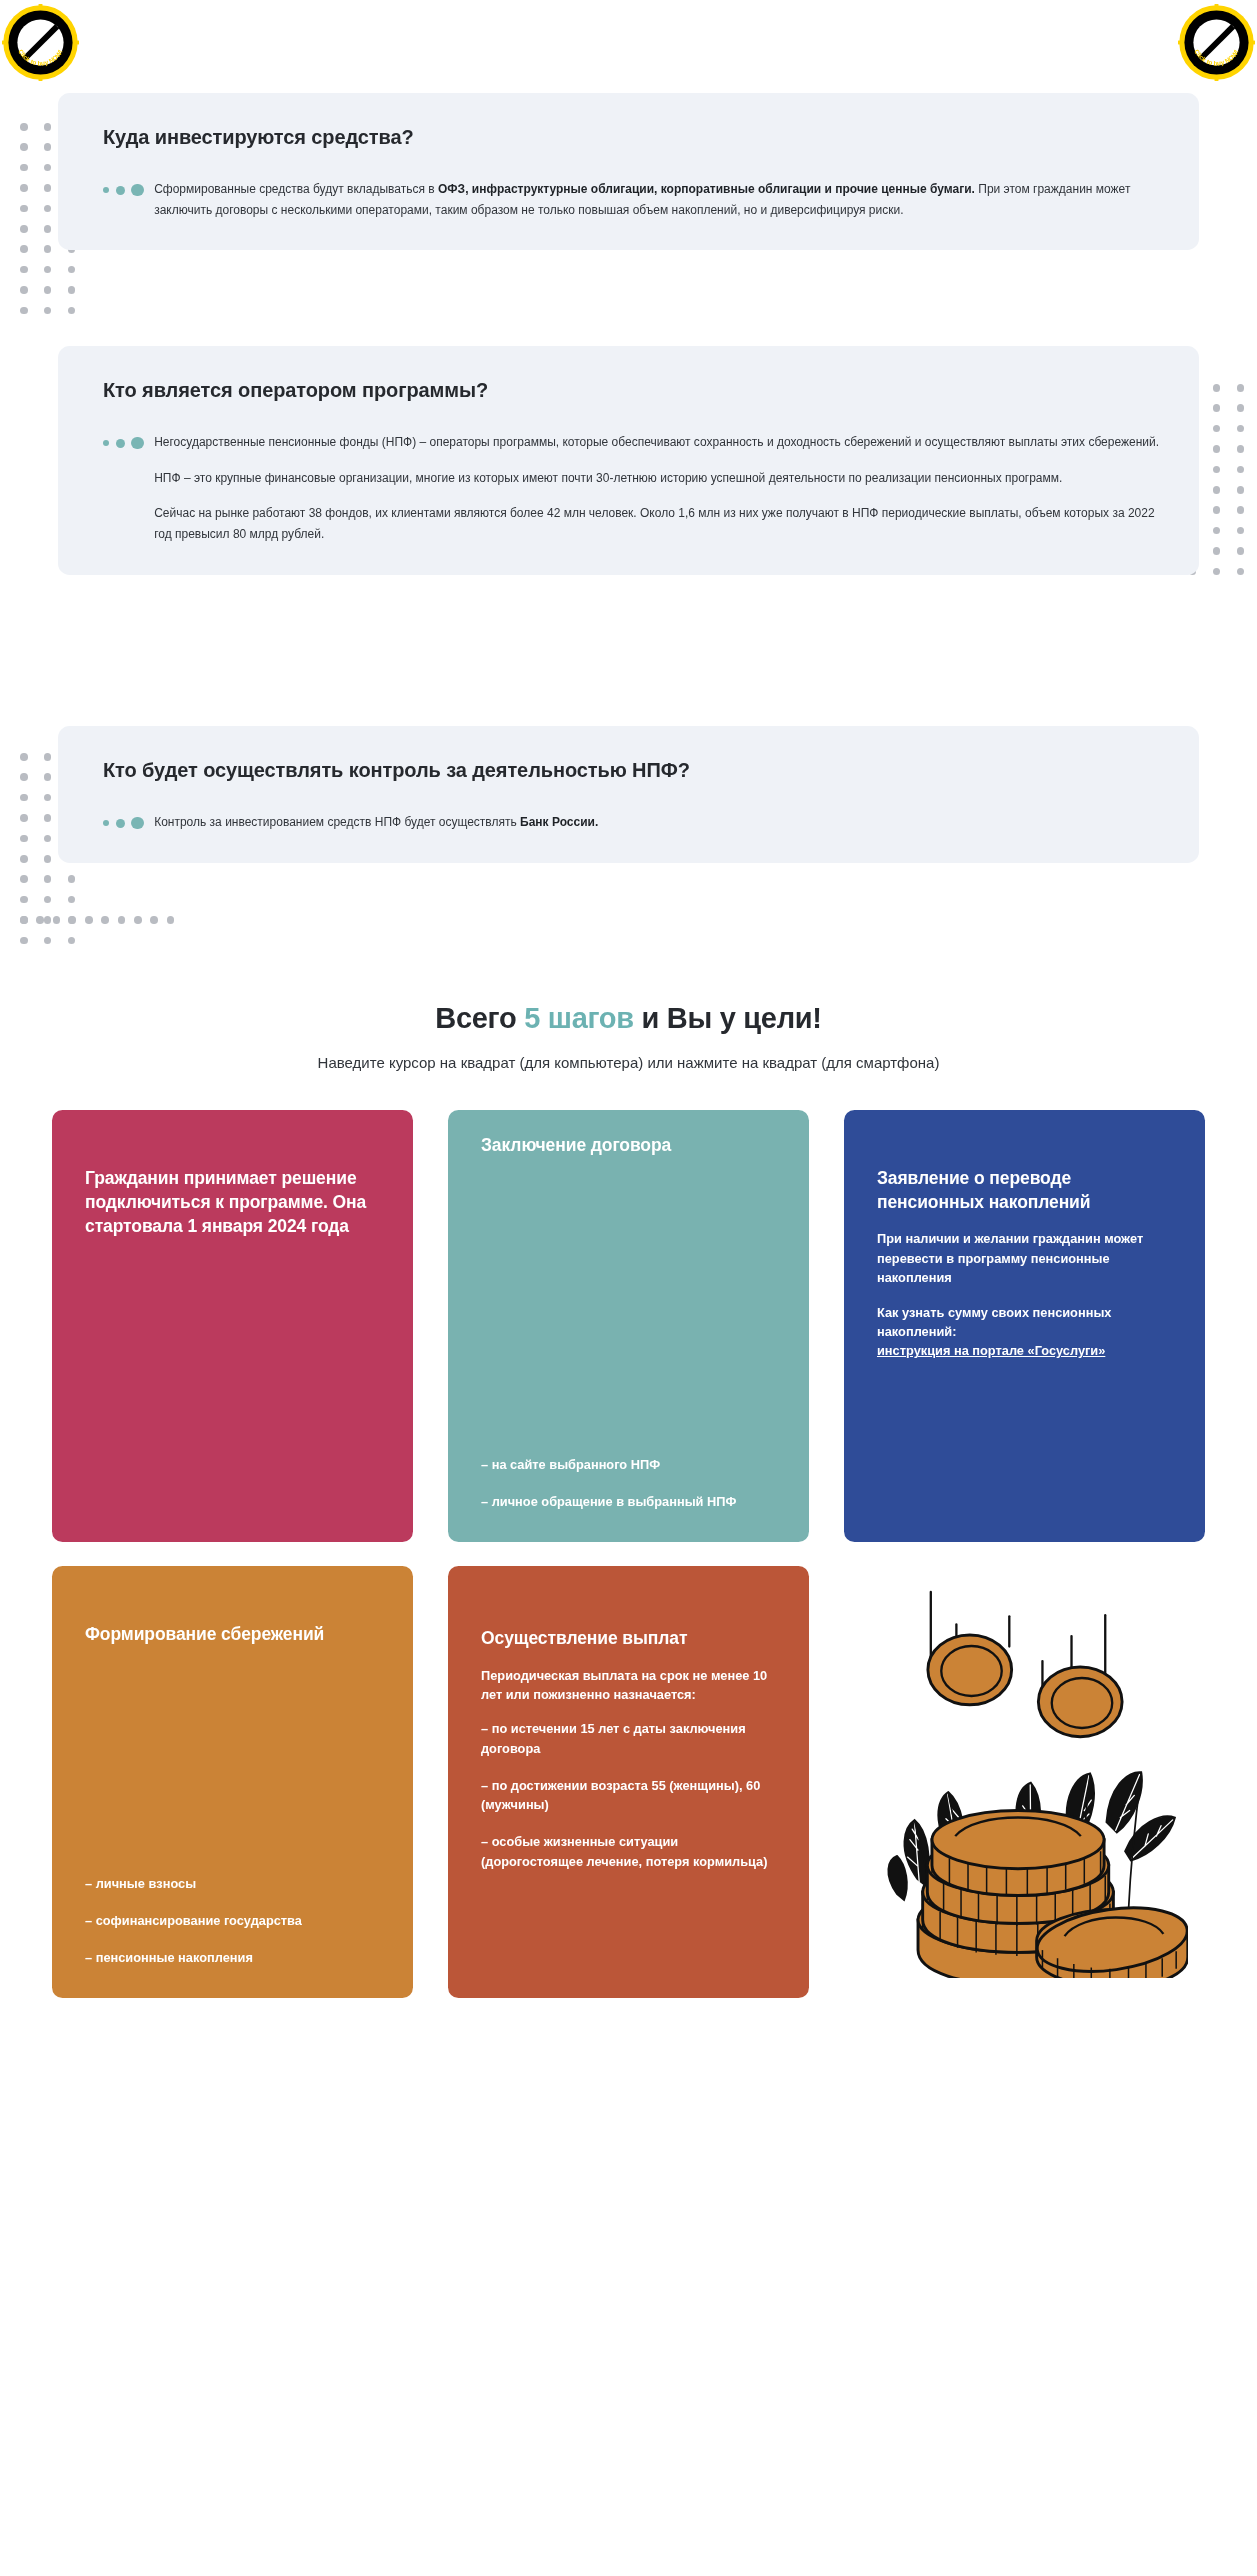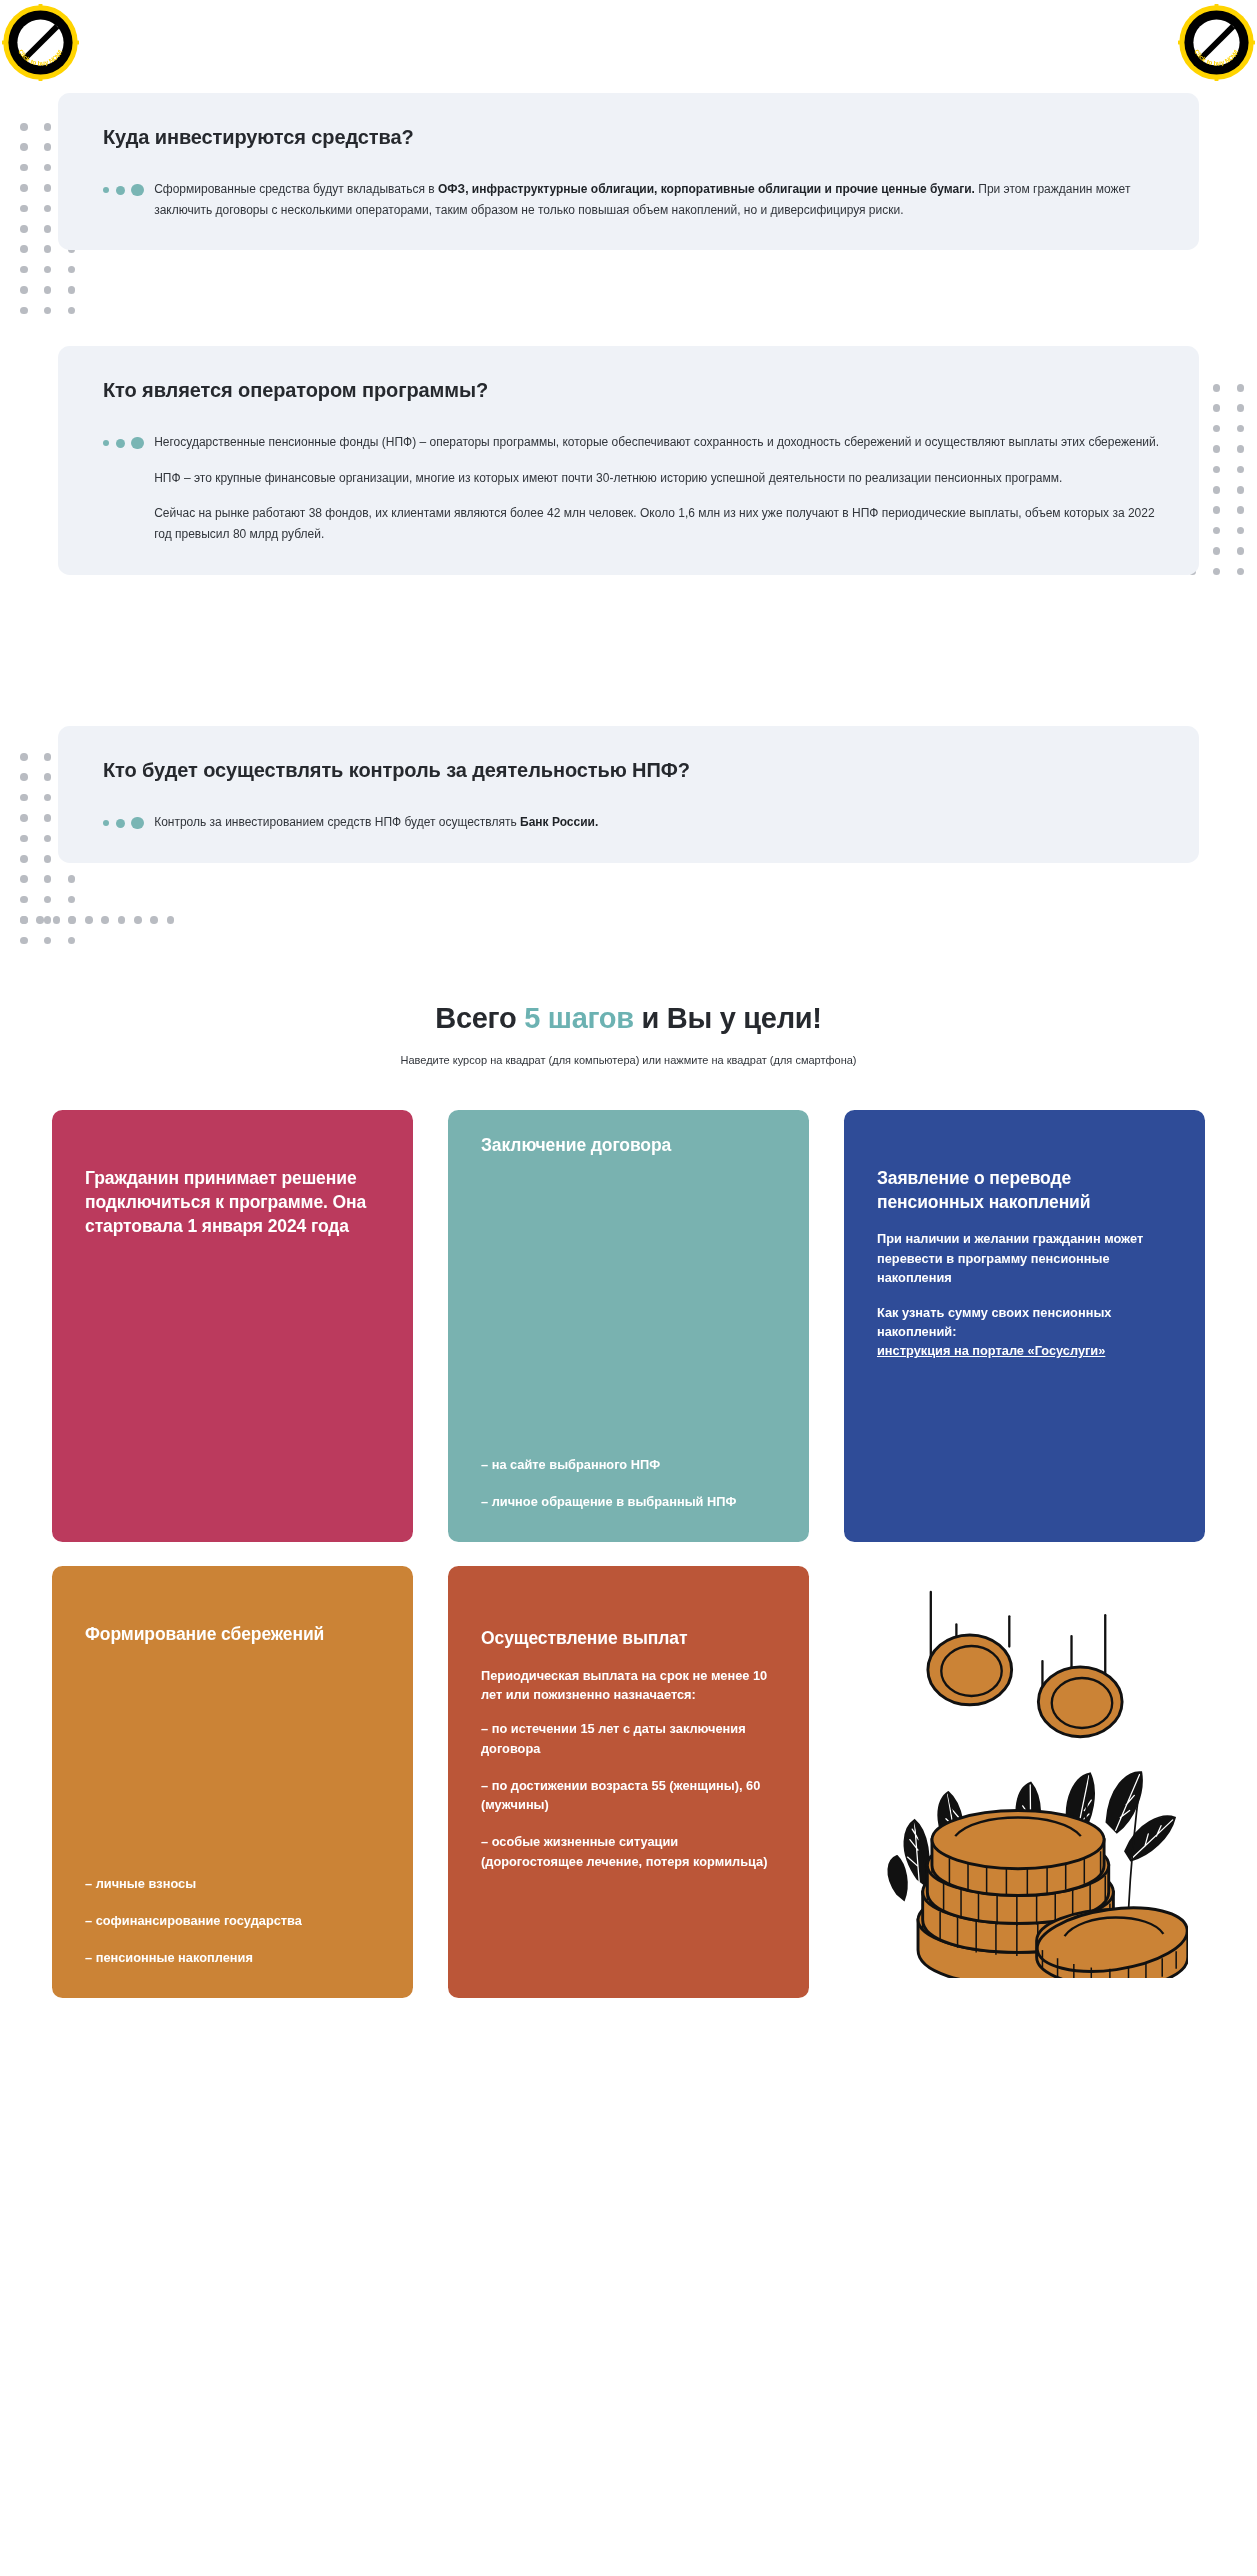--- a/index.html
+++ b/index.html
@@ -103,21 +103,21 @@
   }
   .steps-head h1 {
     font-size: 29px;
     font-weight: bold;
     color: #26292e;
     letter-spacing: -0.3px;
   }
   .steps-head h1 .accent { color: #6cb2b2; }
   .steps-head .sub {
     margin-top: 18.6px;
-    font-size: 11px;
+    font-size: 15px;
     color: #31353b;
   }
 
   
   .grid {
     position: absolute;
     left: 52px;
     top: 1110px;
     width: 1152px;
     display: grid;

